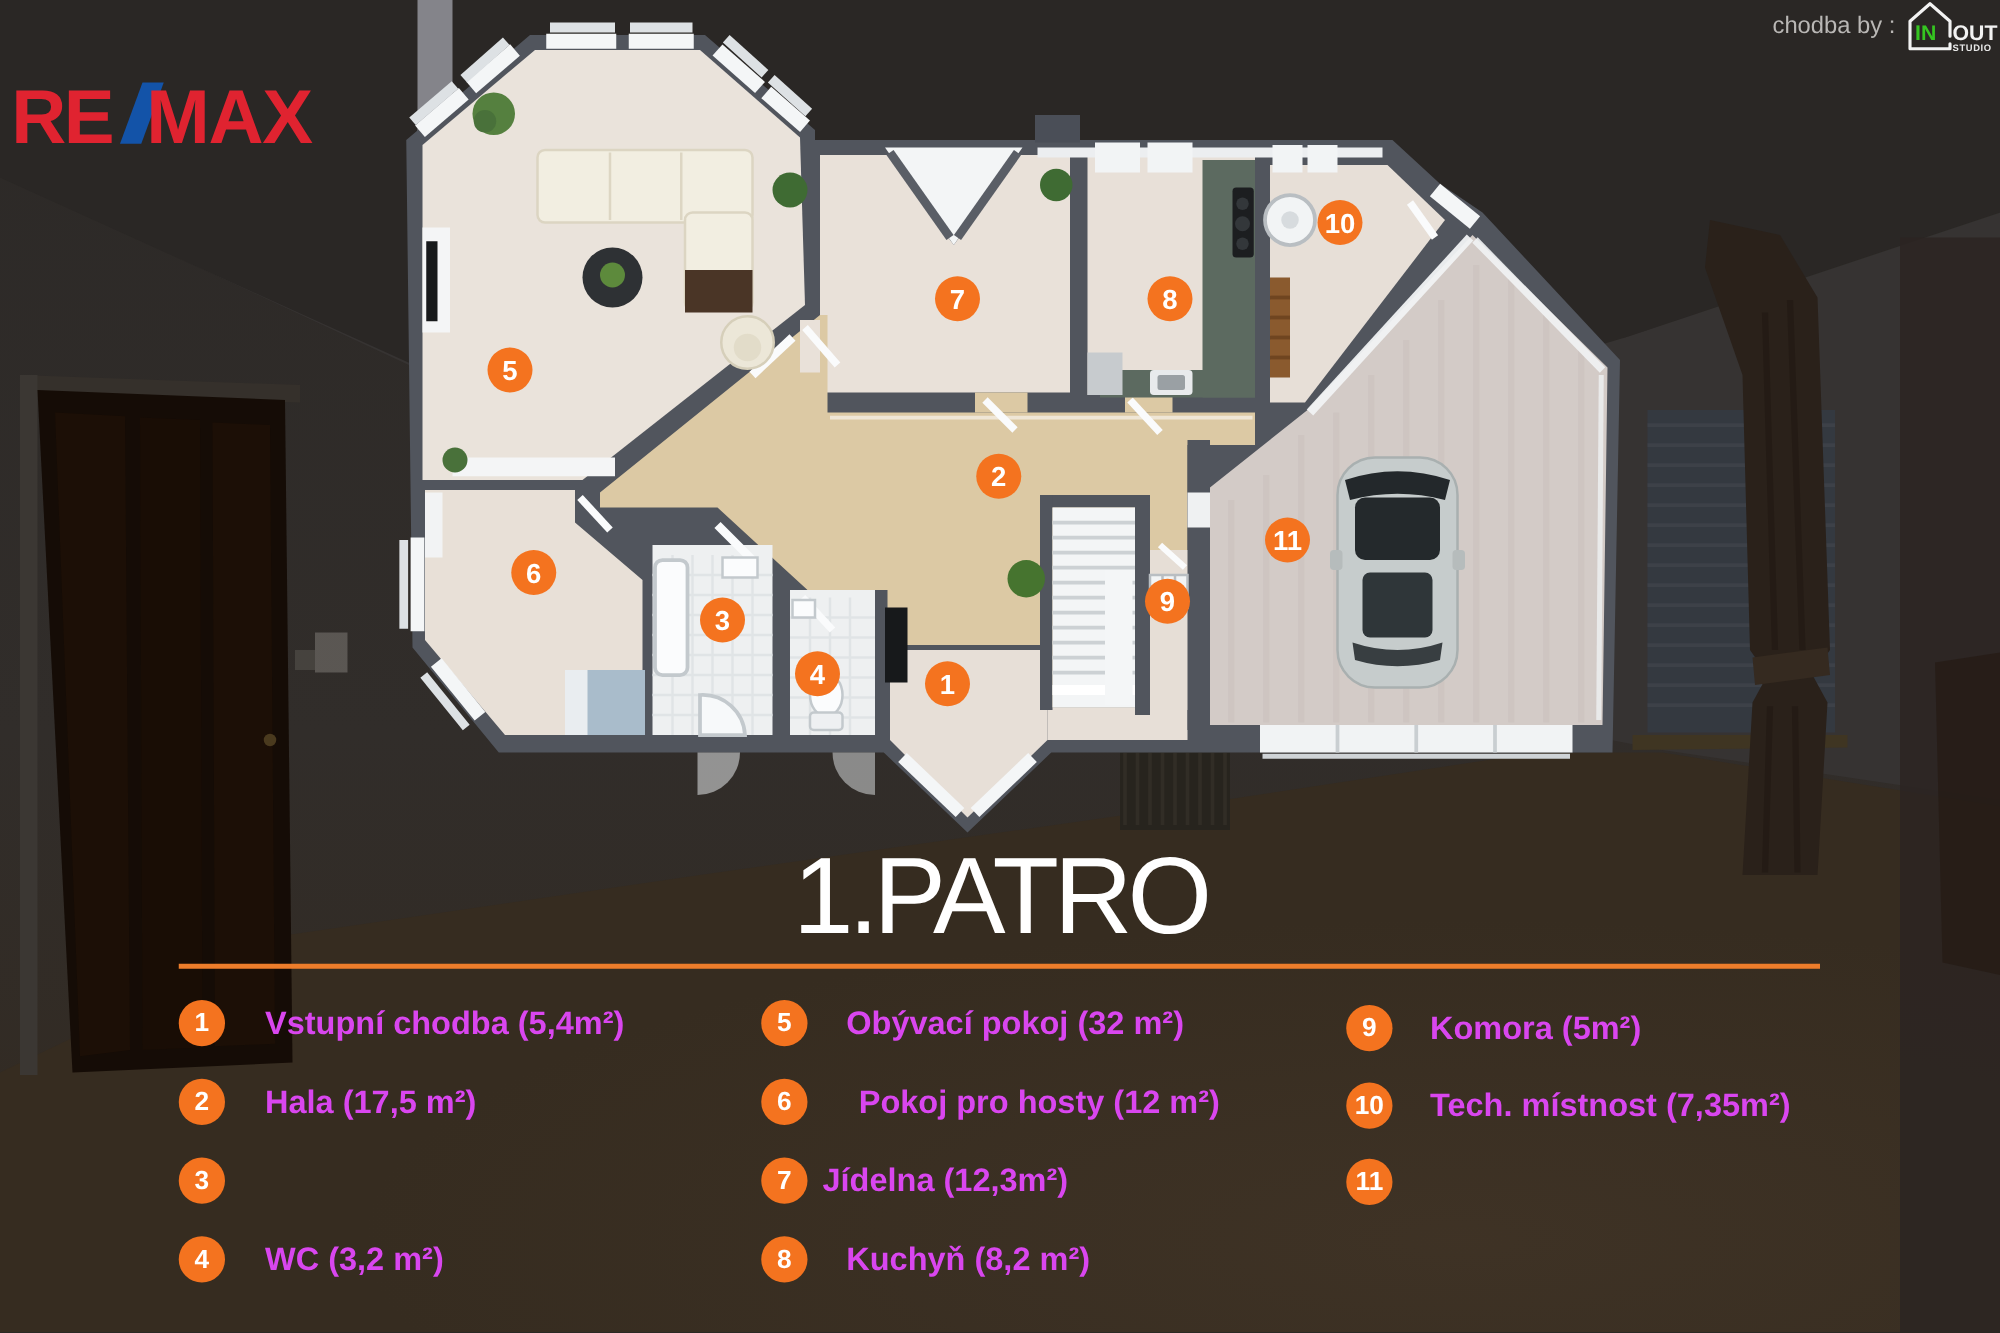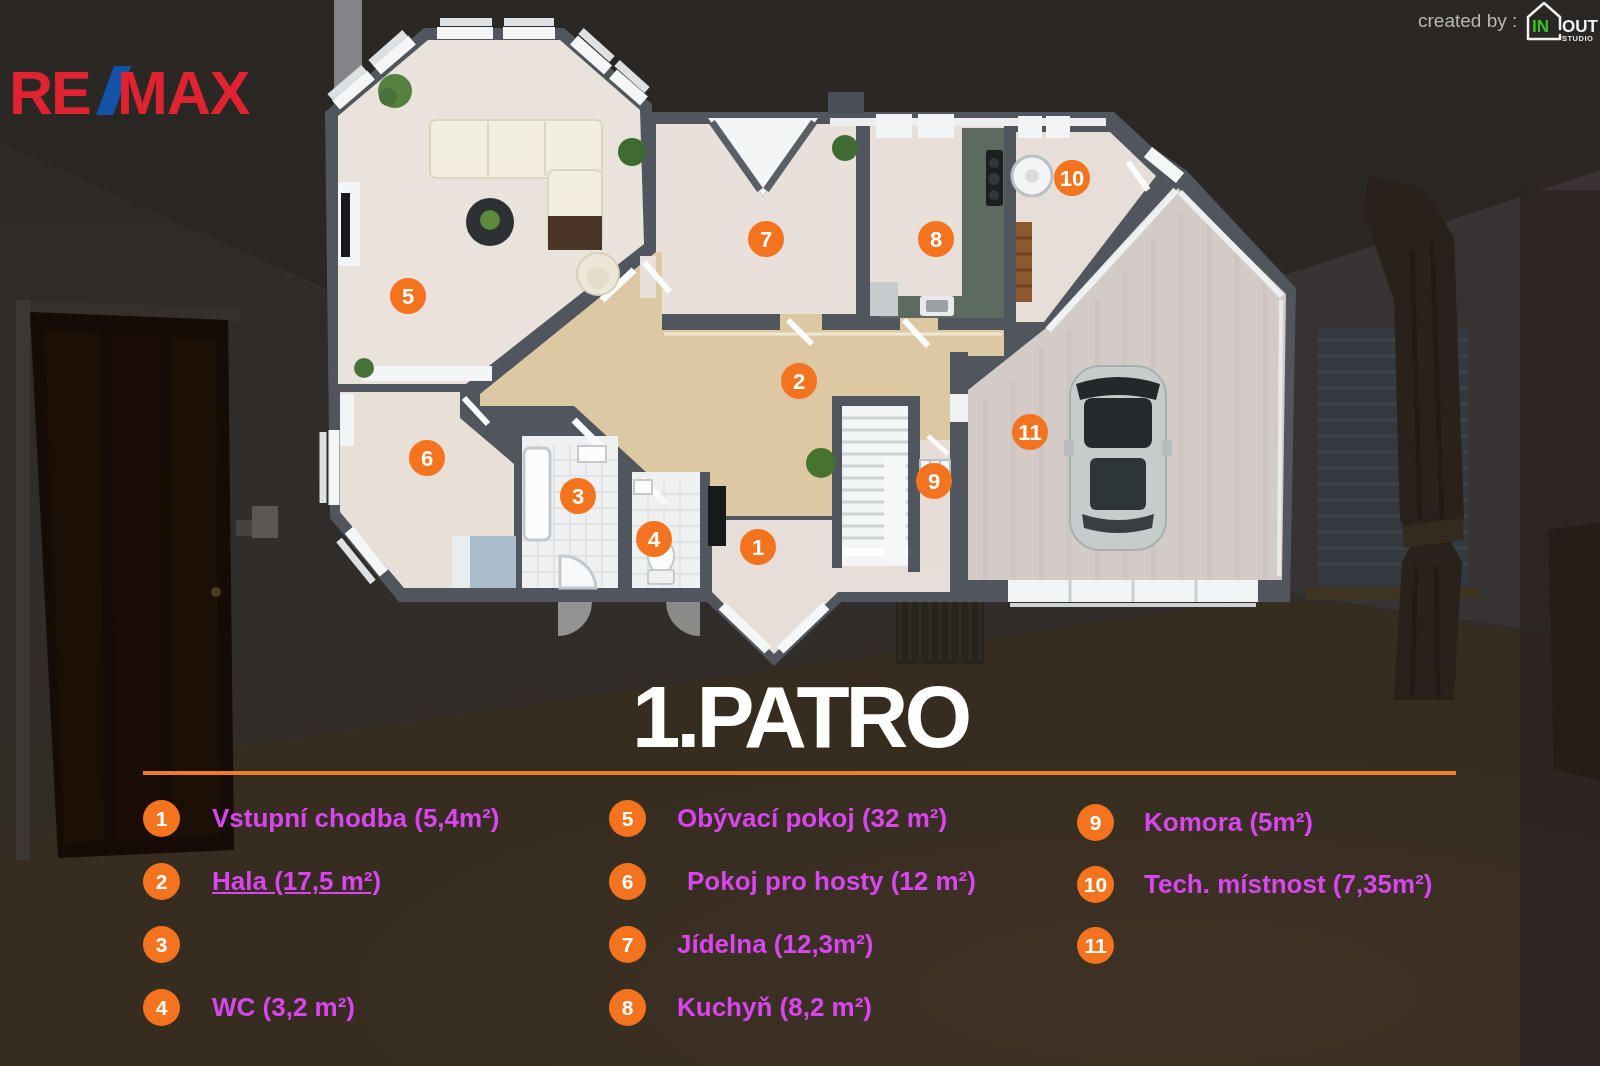--- a/index.html
+++ b/index.html
@@ -442,41 +442,41 @@
         <text x="1030" y="440" font-family="Liberation Sans, sans-serif" text-anchor="middle" font-size="22" font-weight="bold" fill="#fff">11</text>
       </g>
 </svg>
 
 <svg class="abs" style="left:0;top:0" width="300" height="140" viewBox="0 0 300 140">
   <text x="9" y="114" font-family="Liberation Sans, sans-serif" font-weight="bold" font-size="61" letter-spacing="-2" fill="#e02330">RE</text>
   <polygon points="96,115 114,66 131,66 113,115" fill="#1353a8"></polygon>
   <text x="117" y="114" font-family="Liberation Sans, sans-serif" font-weight="bold" font-size="61" letter-spacing="-1" fill="#e02330">MAX</text>
 </svg>
 
-<div class="abs" style="left:1418px;top:10px;color:#b9b7b5;font-size:19px;">created by :</div>
+<div class="abs" style="left:1418px;top:10px;color:#b9b7b5;font-size:19px;">chodba by :</div>
 
 <svg class="abs" style="left:1520px;top:0px" width="84" height="52" viewBox="0 0 84 52">
   <path d="M8,17 L24,3 L40,17 L40,29 M40,35 L40,39 L8,39 L8,17" fill="none" stroke="#f2f2f2" stroke-width="2.5" stroke-linejoin="round" stroke-linecap="round"></path>
   <text x="12" y="32" font-family="Liberation Sans, sans-serif" font-weight="bold" font-size="17" fill="#35c521">IN</text>
   <text x="42" y="32" font-family="Liberation Sans, sans-serif" font-weight="bold" font-size="17" fill="#f2f2f2">OUT</text>
   <text x="42" y="41" font-family="Liberation Sans, sans-serif" font-weight="bold" font-size="7.5" letter-spacing="0.5" fill="#e8e8e8">STUDIO</text>
 </svg>
 
-<div class="abs" style="left:0;top:673px;width:1600px;text-align:center;color:#fff;font-weight:bold;font-size:87px;letter-spacing:-4px;line-height:1;">1.PATRO</div>
+<div class="abs" style="left:0;top:673px;width:1600px;text-align:center;color:#fff;font-weight:normal;font-size:87px;letter-spacing:-4px;line-height:1;">1.PATRO</div>
 
 <div class="abs" style="left:143px;top:771px;width:1313px;height:4px;background:#ed7d2b;"></div>
 
 <div class="legrow" style="left:143px;top:800px;">
       <div class="lcirc">1</div>
       <div class="ltxt" style="margin-left:32px;">Vstupní chodba (5,4m²)</div>
     </div>
 
 <div class="legrow" style="left:143px;top:863px;">
       <div class="lcirc">2</div>
-      <div class="ltxt" style="margin-left:32px;text-decoration:underline;">Hala (17,5 m²)</div>
+      <div class="ltxt" style="margin-left:32px;">Hala (17,5 m²)</div>
     </div>
 
 <div class="legrow" style="left:143px;top:926px;">
       <div class="lcirc">3</div>
     </div>
 
 <div class="legrow" style="left:143px;top:989px;">
       <div class="lcirc">4</div>
       <div class="ltxt" style="margin-left:32px;">WC (3,2 m²)</div>
     </div>
@@ -486,21 +486,21 @@
       <div class="ltxt" style="margin-left:31px;">Obývací pokoj (32 m²)</div>
     </div>
 
 <div class="legrow" style="left:609px;top:863px;">
       <div class="lcirc">6</div>
       <div class="ltxt" style="margin-left:41px;">Pokoj pro hosty (12 m²)</div>
     </div>
 
 <div class="legrow" style="left:609px;top:926px;">
       <div class="lcirc">7</div>
-      <div class="ltxt" style="margin-left:31px;">Jídelna (12,3m²)</div>
+      <div class="ltxt" style="margin-left:12px;">Jídelna (12,3m²)</div>
     </div>
 
 <div class="legrow" style="left:609px;top:989px;">
       <div class="lcirc">8</div>
       <div class="ltxt" style="margin-left:31px;">Kuchyň (8,2 m²)</div>
     </div>
 
 <div class="legrow" style="left:1077px;top:804px;">
       <div class="lcirc">9</div>
       <div class="ltxt" style="margin-left:30px;">Komora (5m²)</div>

